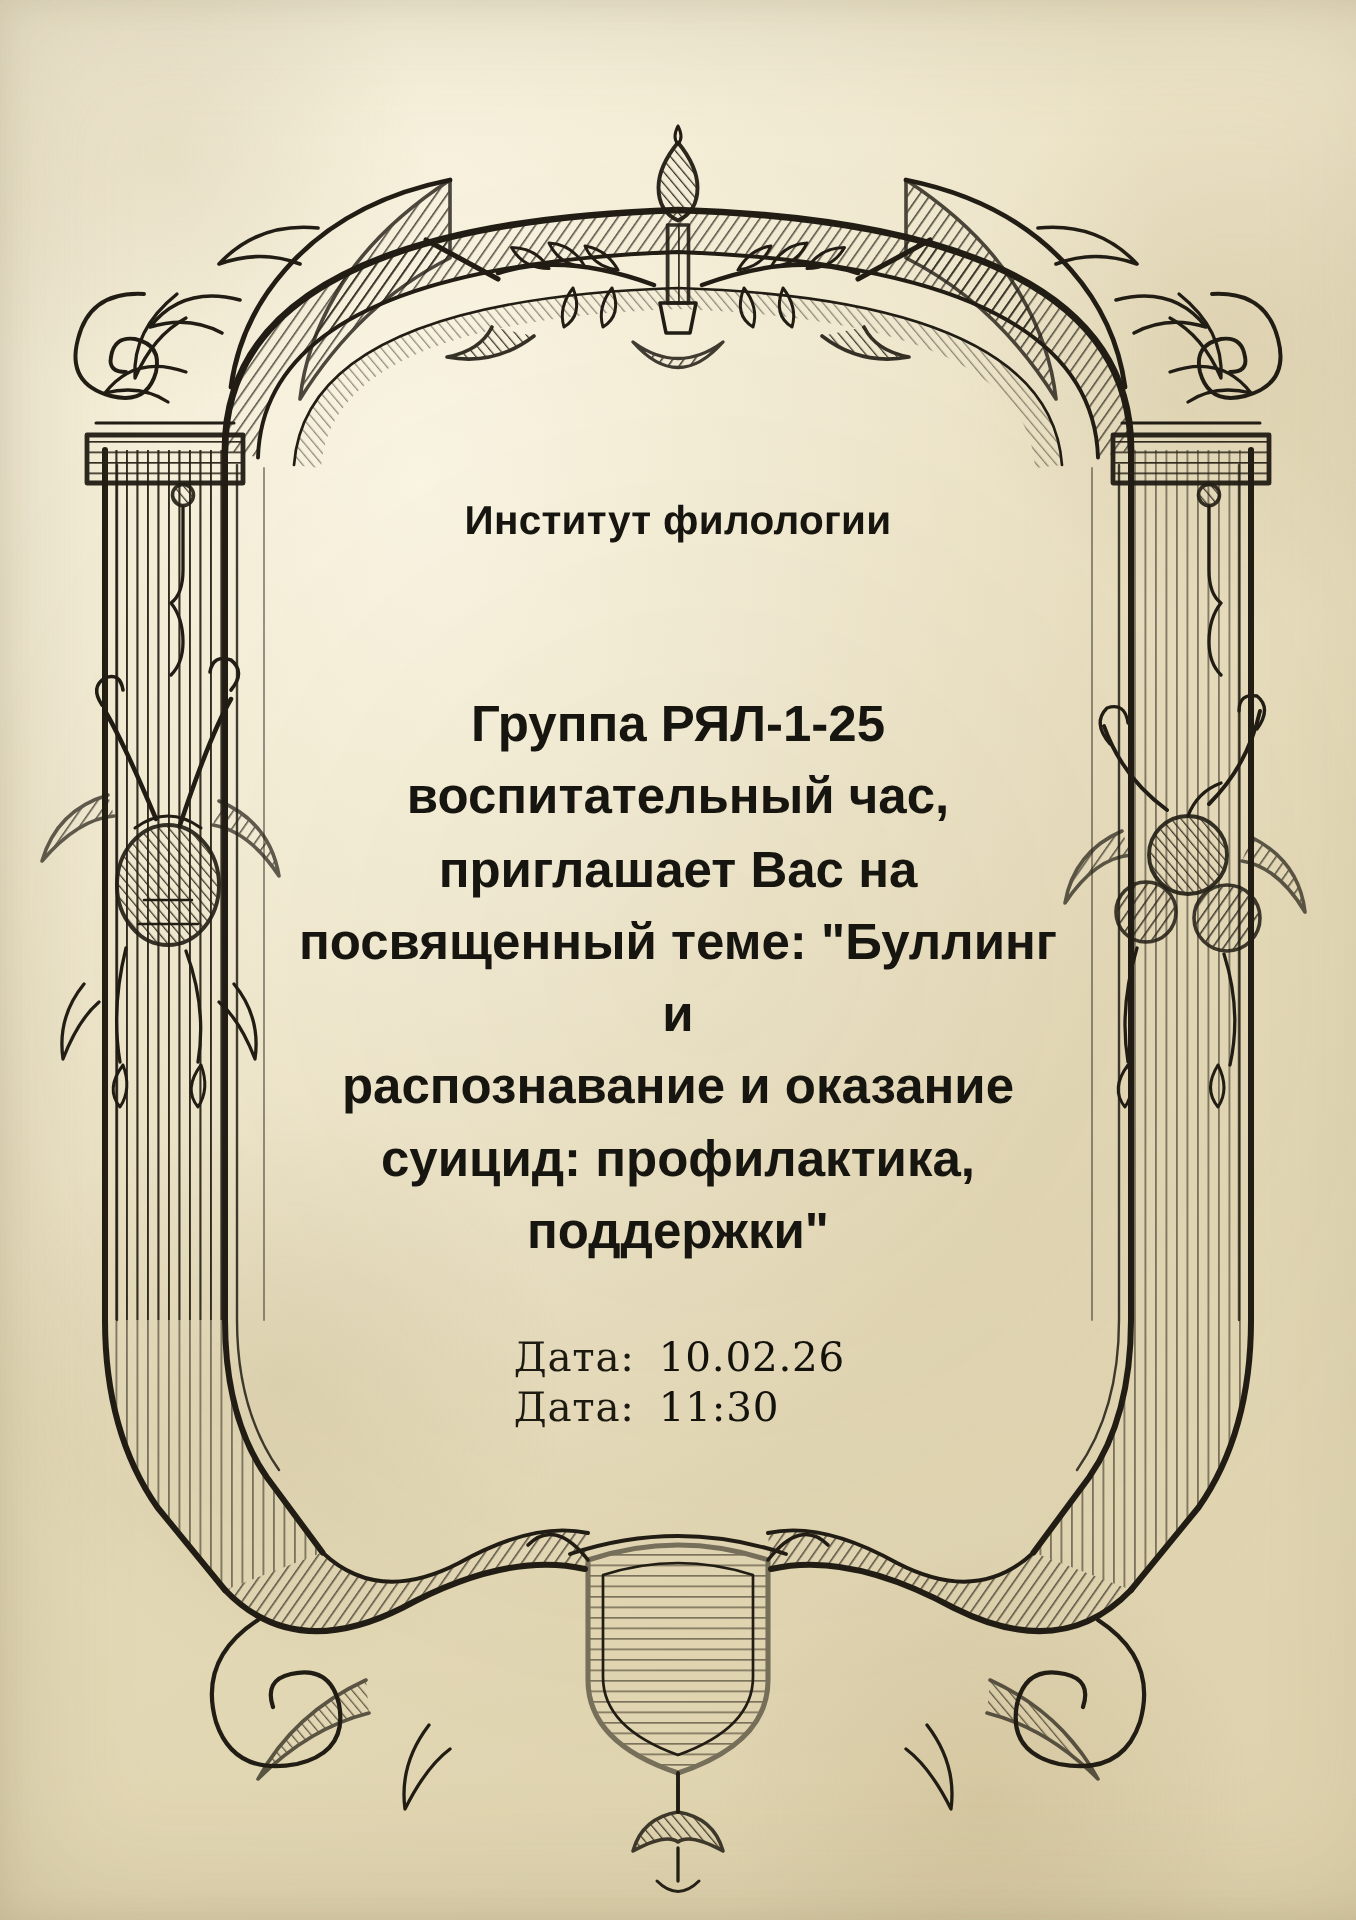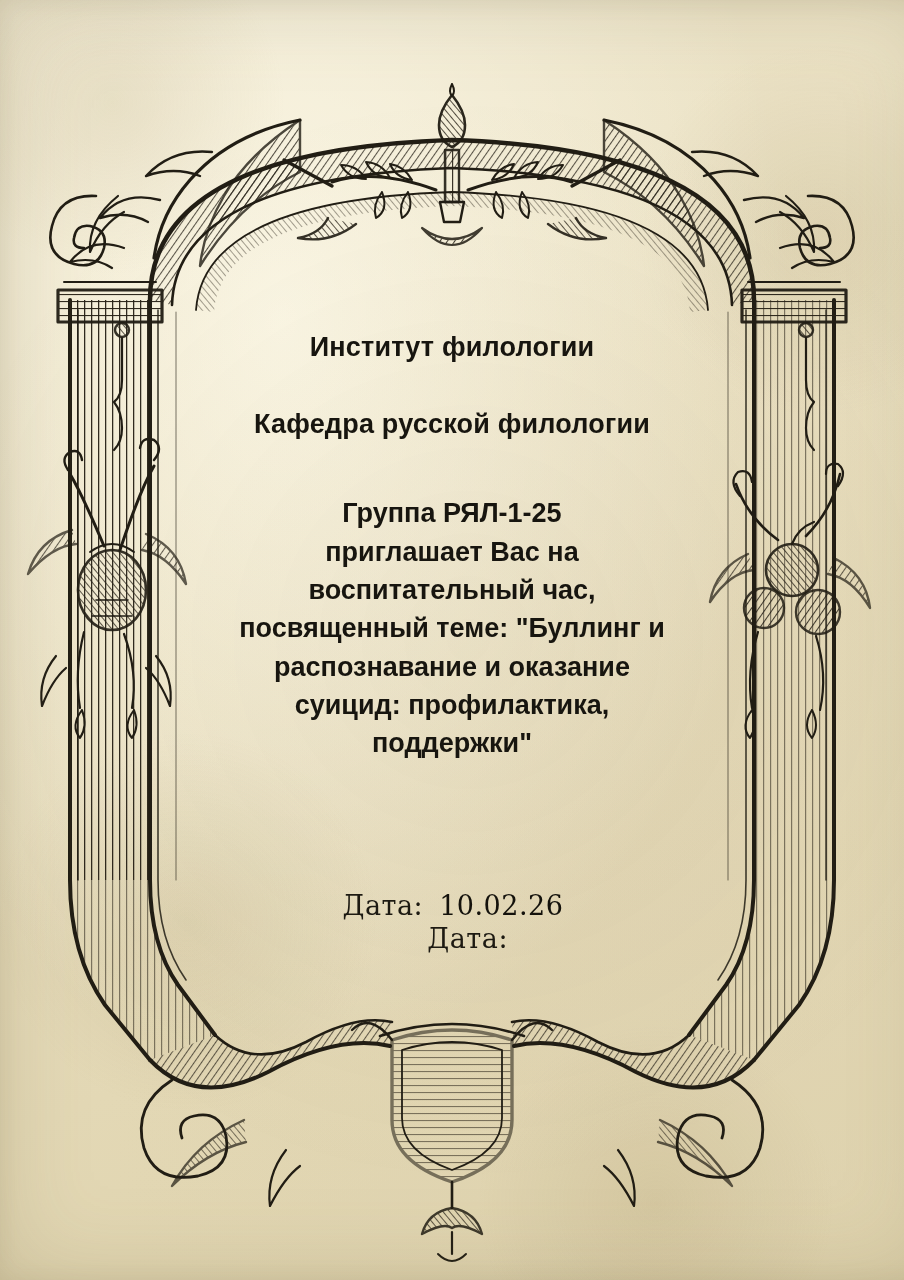--- a/index.html
+++ b/index.html
@@ -67,21 +67,21 @@
   .line-heading {
     font-size: 27px;
     font-weight: bold;
     letter-spacing: 0.2px;
     line-height: 1.3;
   }
   .spacer-sm { height: 42px; }
   .spacer-md { height: 52px; }
 
   .body-text {
-    font-size: 27px;
+    font-size: 34px;
     font-weight: bold;
     line-height: 1.42;
   }
 
   .meta {
     position: absolute;
     left: 186px;
     top: 890px;
     width: 532px;
     display: flex;
@@ -290,36 +290,36 @@
       <path d="M176 312 L176 880" stroke-width="1.2" opacity="0.5"></path>
       <path d="M728 312 L728 880" stroke-width="1.2" opacity="0.5"></path>
     </g>
   </svg>
 
   <div class="paper-edge"></div>
 
   <div class="content">
     <div class="line-heading">Институт филологии</div>
     <div class="spacer-sm"></div>
-    <div class="line-heading">Кафедра русской филологии</div>
     <div class="spacer-md"></div>
     <div class="body-text">
       <div>Группа РЯЛ-1-25</div>
+      <div>воспитательный час,</div>
       <div>приглашает Вас на</div>
-      <div>воспитательный час,</div>
       <div>посвященный теме: "Буллинг и</div>
       <div>распознавание и оказание</div>
       <div>суицид: профилактика,</div>
       <div>поддержки"</div>
     </div>
   </div>
 
   <div class="meta">
     <div class="meta-row">
       <span class="meta-label">Дата:</span>
       <span class="meta-value">10.02.26</span>
     </div>
     <div class="meta-row">
       <span class="meta-label">Дата:</span>
+      <span class="meta-value">11:30</span>
     </div>
   </div>
 
 </div>
 
 </body></html>

